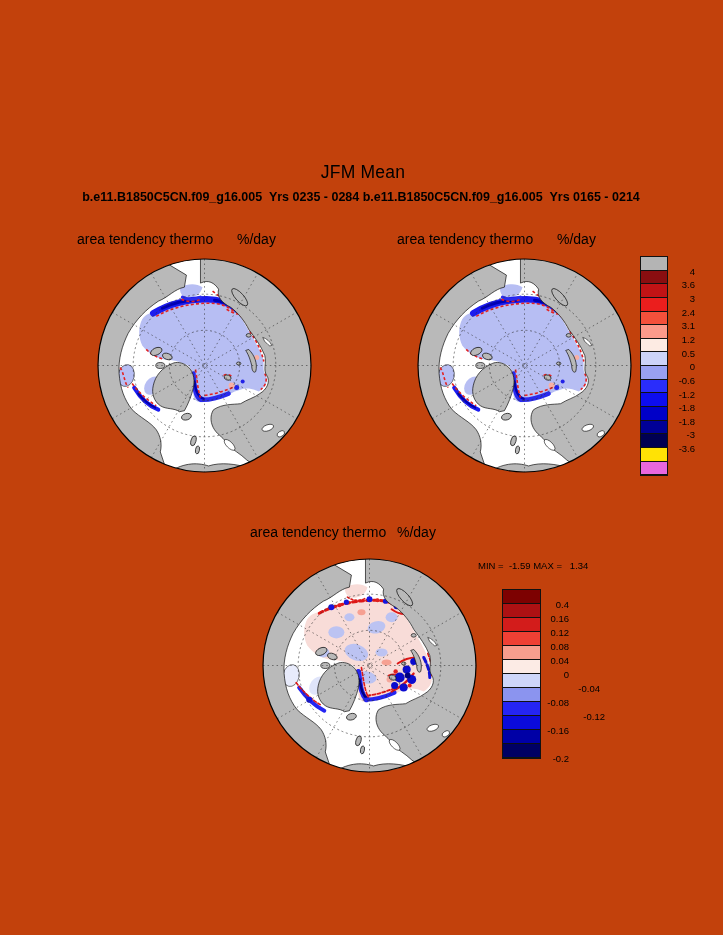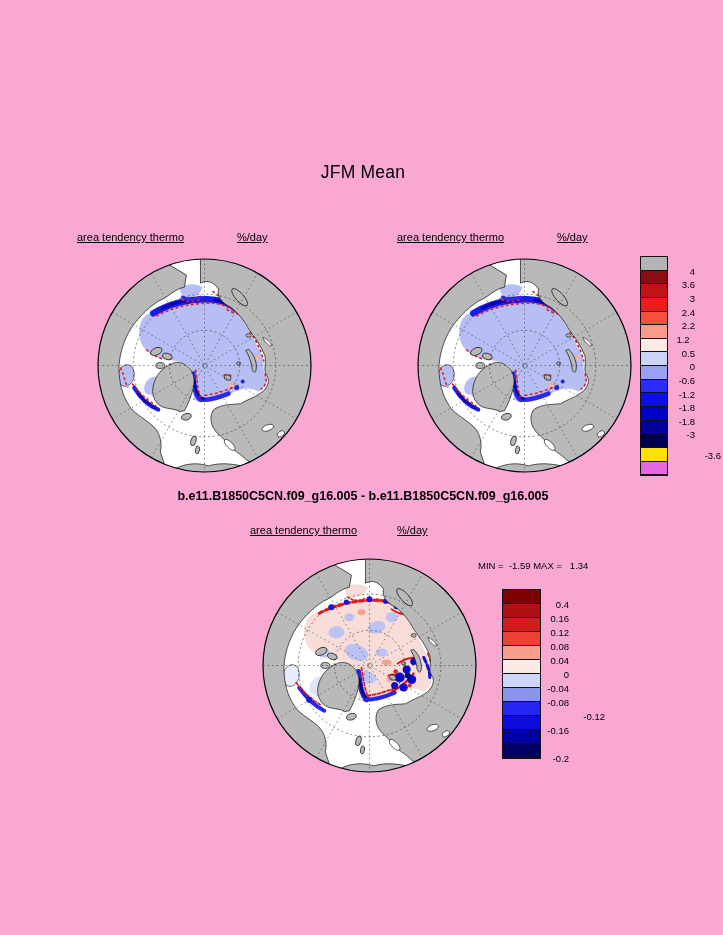--- a/index.html
+++ b/index.html
@@ -1,21 +1,21 @@
 <!DOCTYPE html>
 <html><head>
 <meta charset="utf-8">
 <style>
   html,body{margin:0;padding:0;background:#fff;}
-  .page{position:relative;width:723px;height:935px;background:#f9a8d4;overflow:hidden;
+  .page{position:relative;width:723px;height:935px;background:#c2410c;overflow:hidden;
         font-family:"Liberation Sans",sans-serif;color:#000;}
   .abs{position:absolute;}
   .title{font-size:17.5px;letter-spacing:.2px;}
   .subtitle{font-size:12.5px;font-weight:bold;white-space:pre;}
-  .panel-label{font-size:11px;white-space:pre;text-decoration:underline;}
+  .panel-label{font-size:14px;white-space:pre;}
   .minmax{font-size:9.5px;white-space:pre;}
   .center{transform:translateX(-50%);}
   .colorbar{position:absolute;}
   .cb-frame{border:1px solid #111;}
   .cb-box{box-sizing:border-box;border-bottom:1px solid #111;}
   .cb-box:last-child{border-bottom:none;}
   .cb-label{position:absolute;font-size:9.5px;transform:translateY(-50%);text-align:right;}
   .cb-main .cb-label{left:30px;width:24px;}
   .cb-diff .cb-label{left:42px;width:24px;}
   svg.map{position:absolute;}
@@ -207,20 +207,21 @@
           <use href="#ice-diff"></use>
           <use href="#land"></use>
           <use href="#grat"></use>
         </g>
         <circle cx="108" cy="108" r="106" fill="none" stroke="#000" stroke-width="1.2"></circle>
       </g>
     </defs>
   </svg>
 
   <div class="abs title center" style="left:363px;top:162px;">JFM Mean</div>
+  <div class="abs subtitle center" style="left:361px;top:190px;">b.e11.B1850C5CN.f09_g16.005  Yrs 0235 - 0284 b.e11.B1850C5CN.f09_g16.005  Yrs 0165 - 0214</div>
 
   <span class="abs panel-label" style="left:77px;top:231px;">area tendency thermo</span>
   <span class="abs panel-label" style="left:237px;top:231px;">%/day</span>
 
   <span class="abs panel-label" style="left:397px;top:231px;">area tendency thermo</span>
   <span class="abs panel-label" style="left:557px;top:231px;">%/day</span>
 
   <svg class="map" style="left:96px;top:257px;" width="217" height="217" viewBox="0 0 216 216">
       <use href="#map-mean"></use>
     </svg>
@@ -242,33 +243,32 @@
       <div class="cb-box" style="width: 26px; height: 13.65px; background: rgb(13, 13, 238);"></div>
       <div class="cb-box" style="width: 26px; height: 13.65px; background: rgb(0, 0, 200);"></div>
       <div class="cb-box" style="width: 26px; height: 13.65px; background: rgb(0, 0, 151);"></div>
       <div class="cb-box" style="width: 26px; height: 13.65px; background: rgb(0, 0, 82);"></div>
       <div class="cb-box" style="width: 26px; height: 13.65px; background: rgb(255, 226, 5);"></div>
       <div class="cb-box" style="width: 26px; height: 13.65px; background: rgb(232, 103, 222);"></div>
       <span class="cb-label" style="top: 13.65px;">4</span>
       <span class="cb-label" style="top: 27.3px;">3.6</span>
       <span class="cb-label" style="top: 40.95px;">3</span>
       <span class="cb-label" style="top: 54.6px;">2.4</span>
-      <span class="cb-label" style="top: 68.25px;">2.2</span>
-      <span class="cb-label" style="top: 81.9px; text-align: center;">1.2</span>
+      <span class="cb-label" style="top: 68.25px;">3.1</span>
+      <span class="cb-label" style="top: 81.9px;">1.2</span>
       <span class="cb-label" style="top: 95.55px;">0.5</span>
       <span class="cb-label" style="top: 109.2px;">0</span>
       <span class="cb-label" style="top: 122.85px;">-0.6</span>
       <span class="cb-label" style="top: 136.5px;">-1.2</span>
       <span class="cb-label" style="top: 150.15px;">-1.8</span>
       <span class="cb-label" style="top: 163.8px;">-1.8</span>
       <span class="cb-label" style="top: 177.45px;">-3</span>
-      <span class="cb-label" style="top: 198px; margin-left: 26px;">-3.6</span>
+      <span class="cb-label" style="top: 191px;">-3.6</span>
     </div>
 
-  <div class="abs subtitle center" style="left:363px;top:489px;">b.e11.B1850C5CN.f09_g16.005 - b.e11.B1850C5CN.f09_g16.005</div>
   <span class="abs panel-label" style="left:250px;top:524px;">area tendency thermo</span>
   <span class="abs panel-label" style="left:397px;top:524px;">%/day</span>
 
   <svg class="map" style="left:261px;top:557px;" width="217" height="217" viewBox="0 0 216 216">
       <use href="#map-diff"></use>
     </svg>
 
   <div class="abs minmax" style="left:478px;top:560px;">MIN =  -1.59 MAX =   1.34</div>
 
   <div class="colorbar cb-diff cb-frame" style="left:502px;top:589px;">
@@ -283,20 +283,20 @@
       <div class="cb-box" style="width: 37px; height: 14px; background: rgb(37, 37, 243);"></div>
       <div class="cb-box" style="width: 37px; height: 14px; background: rgb(11, 11, 219);"></div>
       <div class="cb-box" style="width: 37px; height: 14px; background: rgb(0, 0, 166);"></div>
       <div class="cb-box" style="width: 37px; height: 14px; background: rgb(0, 0, 99);"></div>
       <span class="cb-label" style="top: 14px;">0.4</span>
       <span class="cb-label" style="top: 28px;">0.16</span>
       <span class="cb-label" style="top: 42px;">0.12</span>
       <span class="cb-label" style="top: 56px;">0.08</span>
       <span class="cb-label" style="top: 70px;">0.04</span>
       <span class="cb-label" style="top: 84px;">0</span>
-      <span class="cb-label" style="top: 98px;">-0.04</span>
+      <span class="cb-label" style="top: 98px; margin-left: 31px;">-0.04</span>
       <span class="cb-label" style="top: 112px;">-0.08</span>
       <span class="cb-label" style="top: 126px; margin-left: 36px;">-0.12</span>
       <span class="cb-label" style="top: 140px; text-align: right;">-0.16</span>
       <span class="cb-label" style="top: 168px;">-0.2</span>
     </div>
 
 </div>
 
 </body></html>

